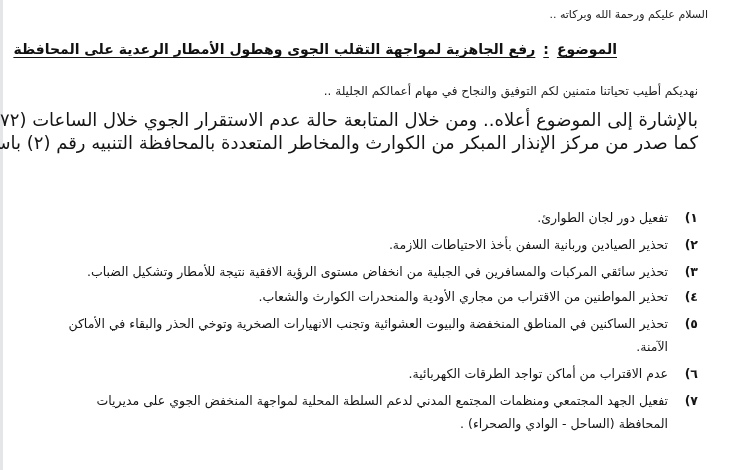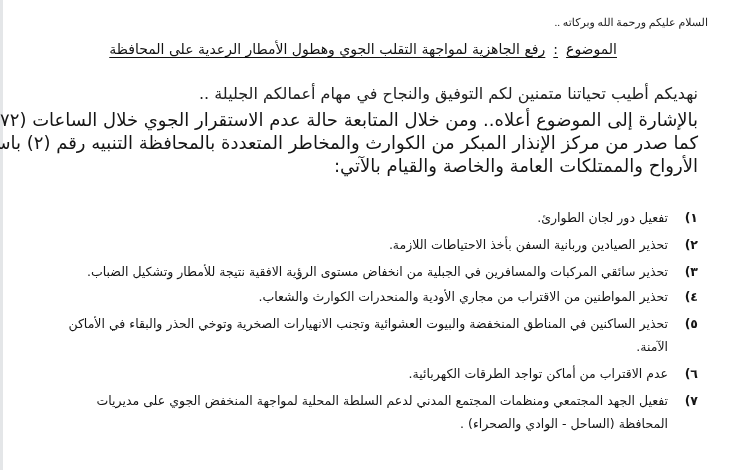--- a/index.html
+++ b/index.html
@@ -16,41 +16,40 @@
       color: #1a1a1a;
     }
     .left-edge {
       position: absolute;
       left: 0; top: 0;
       width: 3px; height: 470px;
       background: #e4e6e8;
     }
     .greeting {
       position: absolute;
-      right: 42px; top: 16px;
+      right: 42px; top: 8px;
       font-size: 11px;
       color: #222;
       white-space: nowrap;
-      font-family: Liberation Serif, serif;
     }
     .subject {
       position: absolute;
       right: 133px; top: 41px;
       font-size: 14px;
-      font-weight: normal;
+      font-weight: bold;
       text-decoration: underline;
       text-underline-offset: 3px;
       white-space: nowrap;
       color: #111;
     }
     .subject .sep { padding: 0 8px; }
     .wishes {
       position: absolute;
       right: 52px; top: 84px;
-      font-size: 16px;
+      font-size: 12px;
       color: #222;
       white-space: nowrap;
     }
     .para {
       position: absolute;
       right: 52px;
       top: 108px;
       width: 650px;
       font-size: 18px;
       line-height: 23px;
@@ -92,21 +91,20 @@
 
 <div class="subject">
   <span>الموضوع</span><span class="sep">:</span><span>رفع الجاهزية لمواجهة التقلب الجوي وهطول الأمطار الرعدية على المحافظة</span>
 </div>
 
 <div class="wishes">نهديكم أطيب تحياتنا متمنين لكم التوفيق والنجاح في مهام أعمالكم الجليلة ..</div>
 
 <div class="para">
   <span class="line">بالإشارة إلى الموضوع أعلاه.. ومن خلال المتابعة حالة عدم الاستقرار الجوي خلال الساعات (٧٢) القادمة</span>
   <span class="line">كما صدر من مركز الإنذار المبكر من الكوارث والمخاطر المتعددة بالمحافظة التنبيه رقم (٢) باستمرار هطول</span>
-  <span class="line">الأرواح والممتلكات العامة والخاصة والقيام بالآتي:</span>
 </div>
 
 <ol class="list">
   <li>
     <span class="num">١)</span>
     <span class="txt">تفعيل دور لجان الطوارئ.</span>
   </li>
   <li>
     <span class="num">٢)</span>
     <span class="txt">تحذير الصيادين وربانية السفن بأخذ الاحتياطات اللازمة.</span>

